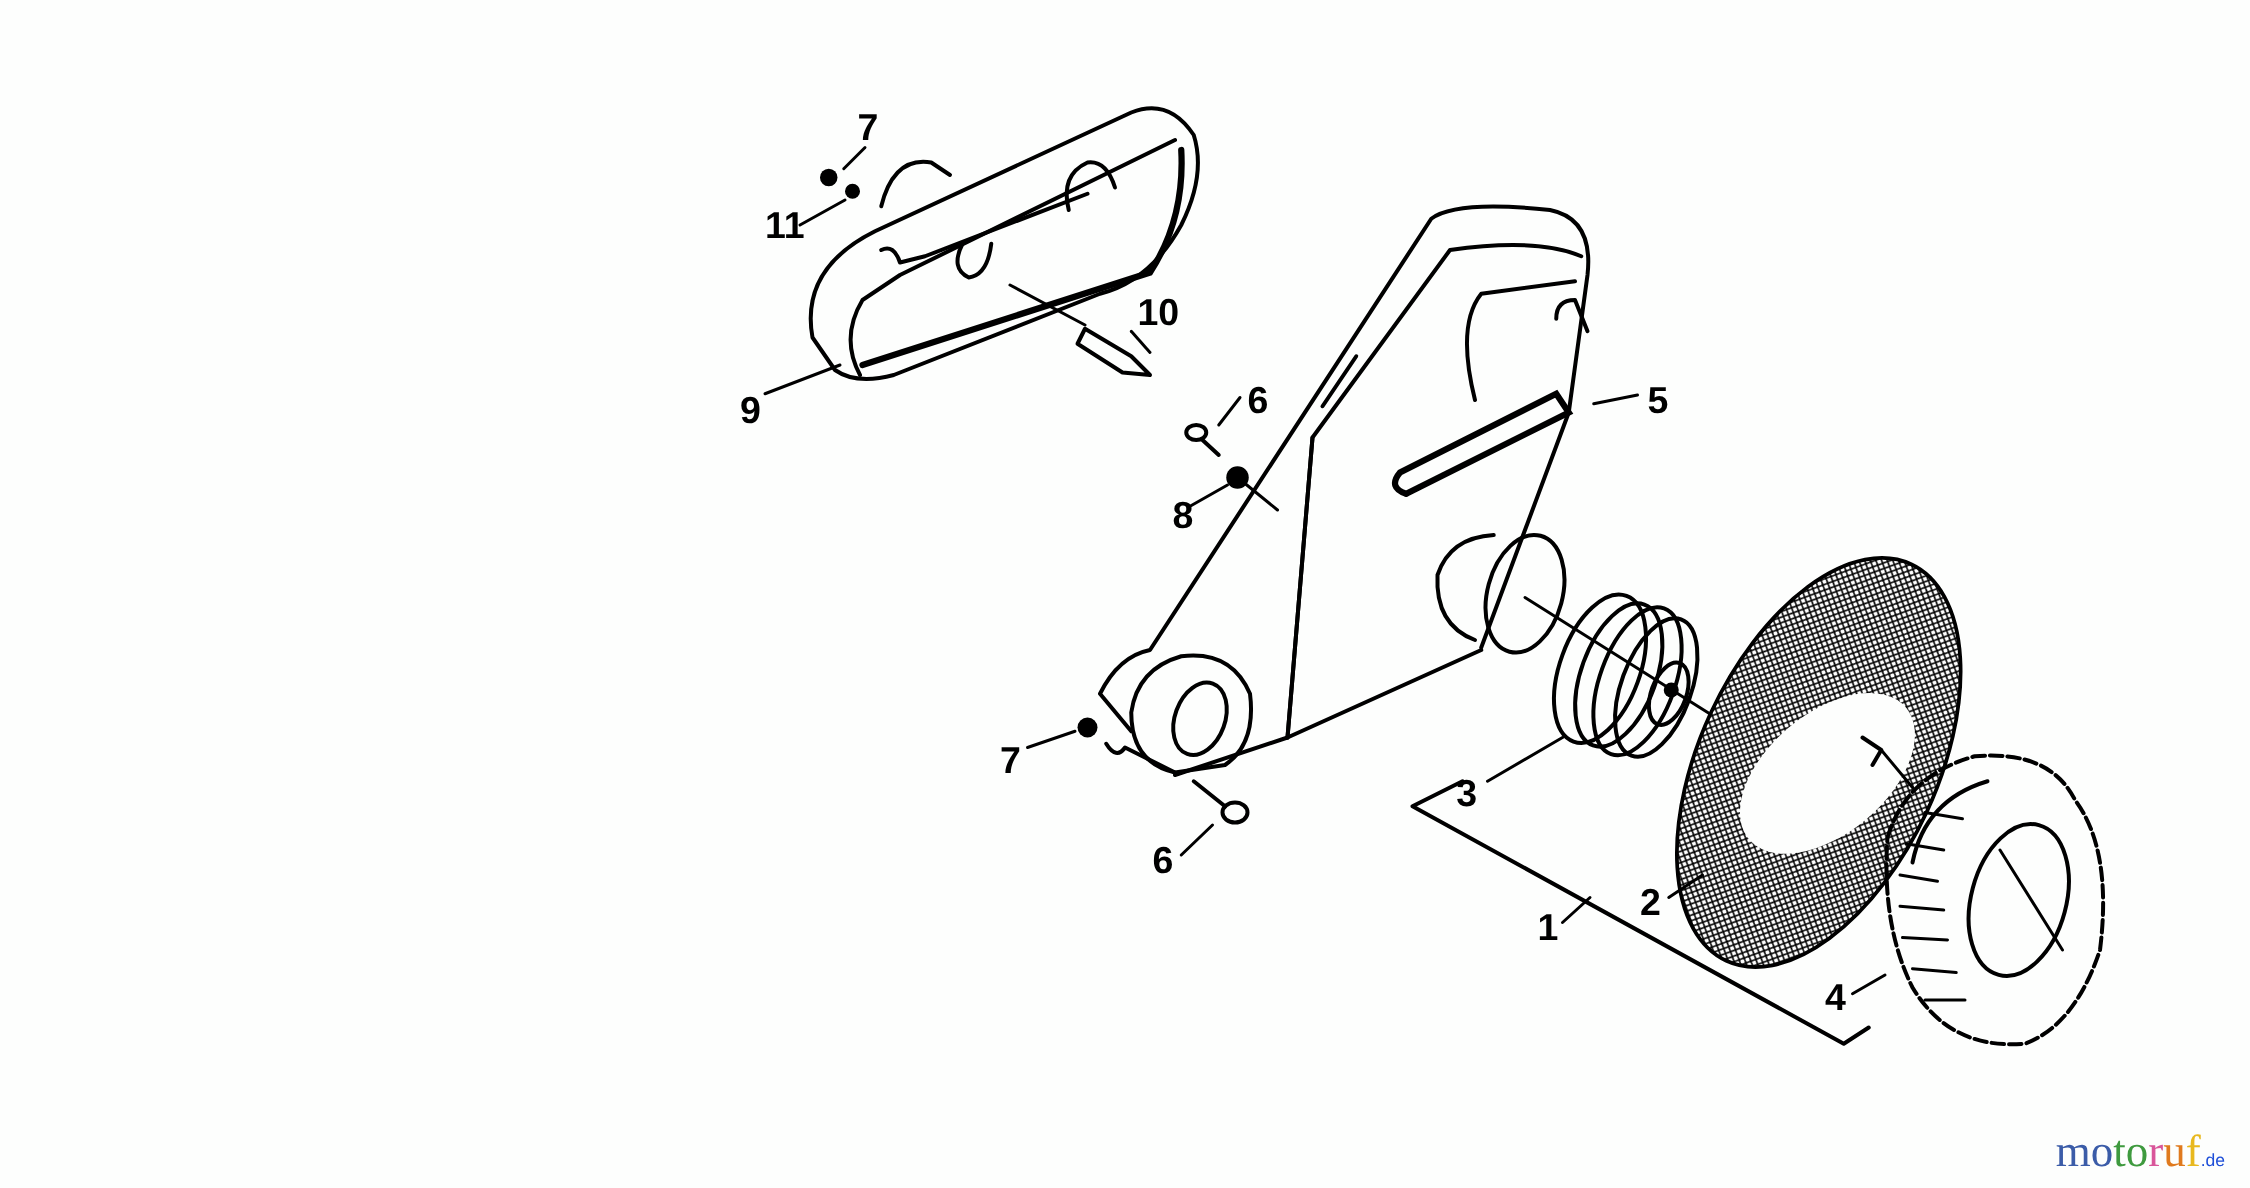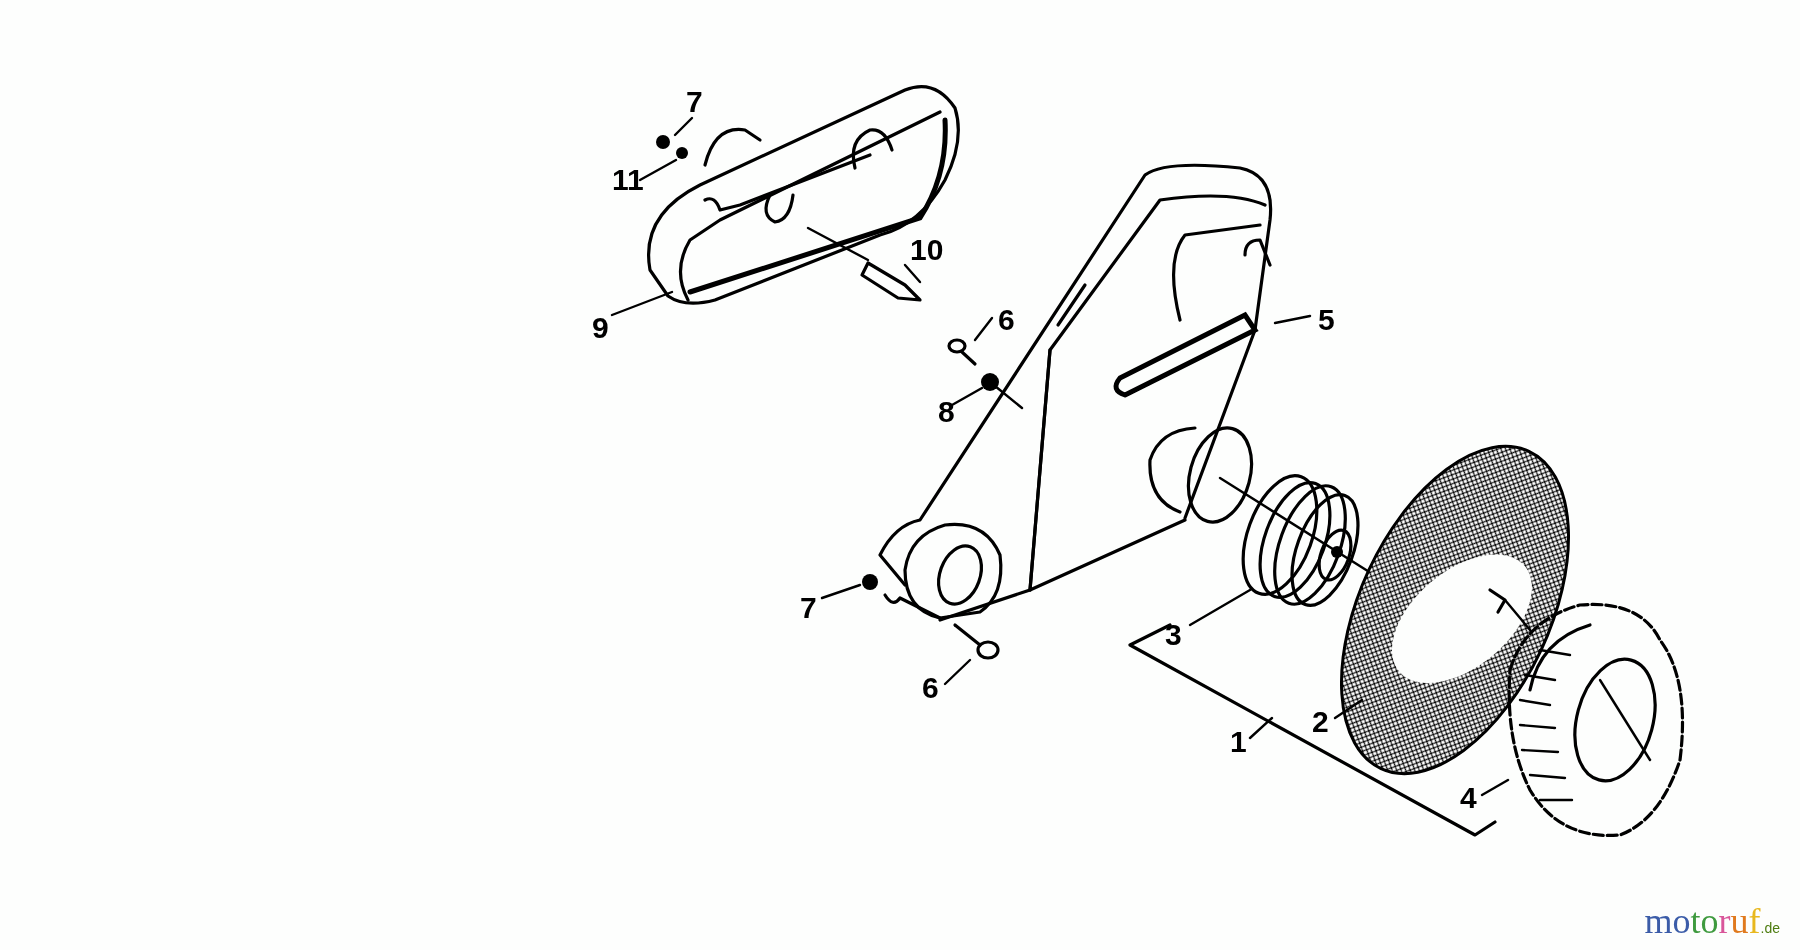--- a/index.html
+++ b/index.html
@@ -4,21 +4,21 @@
   <style>
     html, body { margin: 0; padding: 0; background: #fdfefd; }
     body { width: 1800px; height: 950px; position: relative; overflow: hidden; font-family: "Liberation Sans", sans-serif; }
     #diagram { position: absolute; left: 0; top: 0; width: 1800px; height: 950px; }
     .ln { fill: none; stroke: #000; stroke-width: 3.2; stroke-linecap: round; stroke-linejoin: round; }
     .thin { fill: none; stroke: #000; stroke-width: 2.4; stroke-linecap: round; }
     .thick { fill: none; stroke: #000; stroke-width: 5; stroke-linecap: round; }
     .lbl { font-family: "Liberation Sans", sans-serif; font-size: 30px; font-weight: bold; fill: #000; }
     .logo { position: absolute; right: 20px; bottom: 8px; font-family: "Liberation Serif", serif; font-size: 36px; letter-spacing: 0px; }
     .logo span { display: inline-block; }
-    .logo .tld { font-family: "Liberation Sans", sans-serif; font-size: 14px; color: #4d7c0f; }
+    .logo .tld { font-family: "Liberation Sans", sans-serif; font-size: 14px; color: #1d4ed8; }
   </style>
 </head>
 <body>
 
 <svg id="diagram" viewBox="0 0 1800 950" xmlns="http://www.w3.org/2000/svg">
 
   <g>
     <path class="ln" d="M650,270 Q640,215 700,185 L905,90 Q935,78 955,108 Q965,140 945,180 Q920,225 880,235 L715,300 Q685,308 668,296 Z"></path>
     <path class="ln" d="M688,300 Q672,270 690,240 L720,220 L940,112"></path>
     <path class="thick" d="M690,292 L920,218 Q948,175 945,120"></path>

